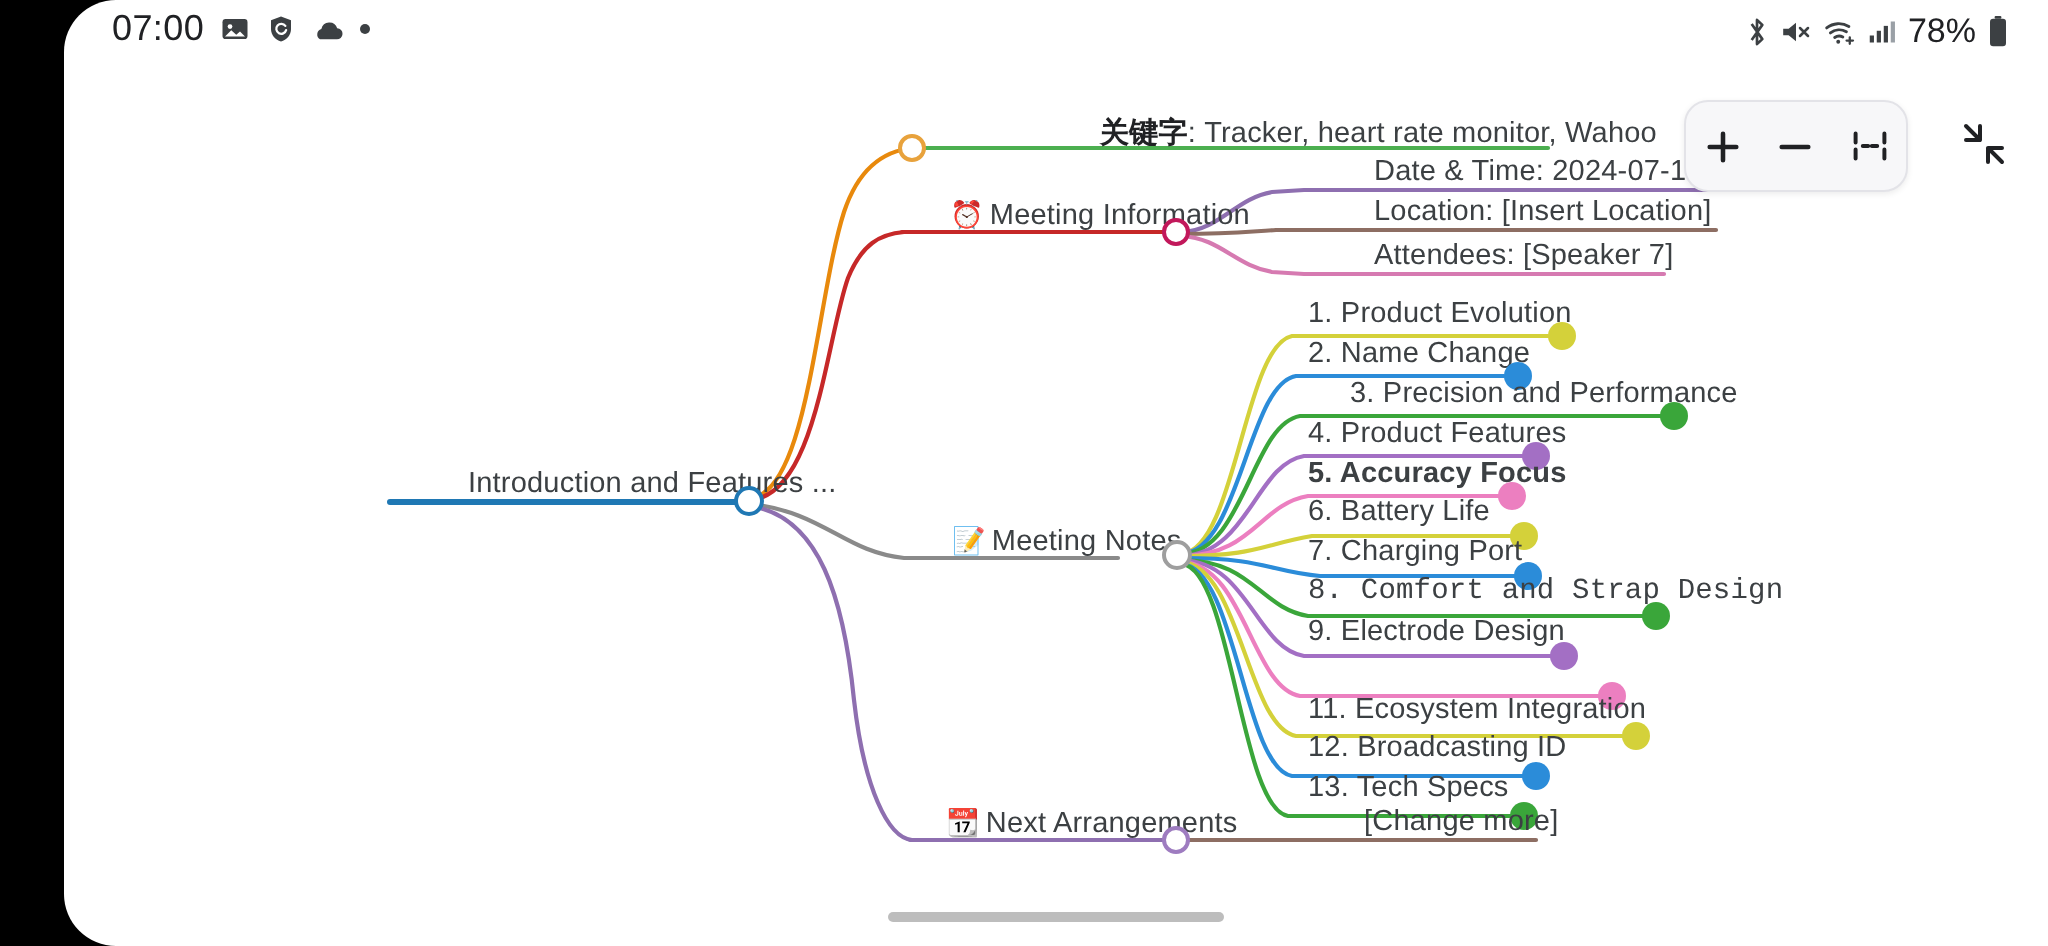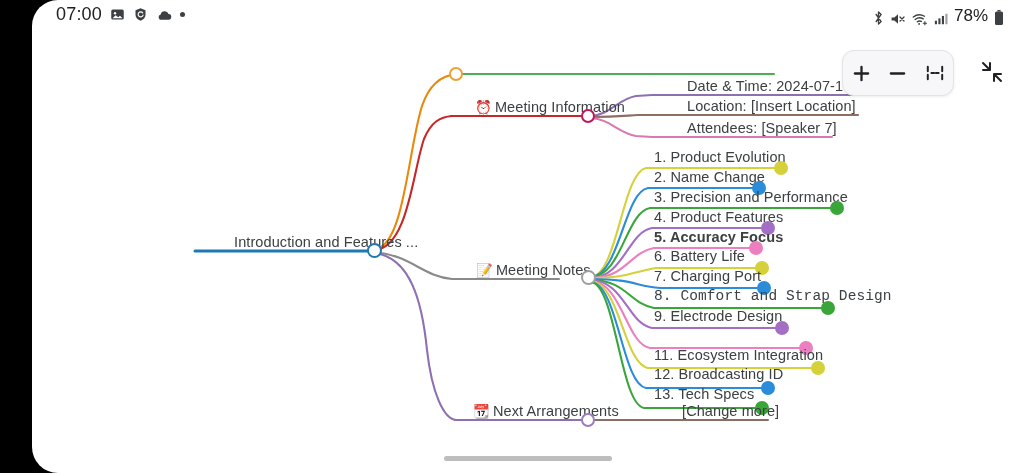--- a/index.html
+++ b/index.html
@@ -5,21 +5,21 @@
   html,body{margin:0;padding:0;background:#000;}
   body{width:1024px;height:473px;overflow:hidden;font-family:"Liberation Sans",sans-serif;}
   #root{position:relative;width:1024px;height:473px;background:#000;}
   .screen{position:absolute;left:32px;top:0;width:992px;height:473px;background:#fff;
           border-top-left-radius:26px;border-bottom-left-radius:26px;overflow:hidden;}
 
   
   .statusbar{position:absolute;left:0;top:0;width:992px;height:34px;}
   .sb-left{position:absolute;left:24px;top:4px;display:flex;align-items:center;gap:8px;}
   .sb-time{font-size:18px;color:#202124;letter-spacing:.2px;}
-  .sb-right{position:absolute;right:20px;top:6px;display:flex;align-items:flex-end;gap:6px;}
+  .sb-right{position:absolute;right:20px;top:6px;display:flex;align-items:center;gap:6px;}
   .sb-batt{font-size:17px;color:#202124;}
   .ico{display:inline-block;line-height:0;}
   .dot-sm{width:5px;height:5px;border-radius:50%;background:#3c4043;display:inline-block;}
 
   
   .zoomctl{position:absolute;left:810px;top:50px;width:110px;height:44px;background:#f7f7f9;
            border:1px solid #e3e3e8;border-radius:12px;display:flex;align-items:center;
            justify-content:space-around;box-shadow:0 1px 3px rgba(0,0,0,.08);}
   .zoomctl > div{cursor:pointer;display:flex;align-items:center;justify-content:center;
                  width:28px;height:28px;}
@@ -148,20 +148,23 @@
           <path d="M559 282 C586 284 590 384 614 388 L730 388" stroke="#2b8cd9"></path>
           <path d="M559 282 C584 285 588 404 612 408 L724 408" stroke="#3aa63a"></path>
 
           <path d="M559 420 L736 420" stroke="#8d6e63"></path>
         </g>
       </svg>
 
       <div class="node" style="left:202px; top:234px;">Introduction and Features ...</div>
       <div class="knob" style="left:335px; top:243px; width:15px; height:15px; border:2.2px solid #1f78b4;"></div>
 
+      <div class="node cjk" style="left:518px; top:57px;">
+        <b>关键字</b><span>: Tracker, heart rate monitor, Wahoo</span>
+      </div>
       <div class="knob" style="left:417px; top:67px; width:14px; height:14px; border:2.2px solid #e8a23c;"></div>
 
       <div class="node" style="left:443px; top:99px;">
         <span class="emo">⏰</span><span>Meeting Information</span>
       </div>
       <div class="knob" style="left:549px; top:109px; width:14px; height:14px; border:2.2px solid #c2185b;"></div>
 
       <div class="node" style="left:655px; top:78px;">Date &amp; Time: 2024-07-10 06:18:3</div>
       <div class="node" style="left:655px; top:98px;">Location: [Insert Location]</div>
       <div class="node" style="left:655px; top:120px;">Attendees: [Speaker 7]</div>
@@ -170,21 +173,21 @@
         <span class="emo">📝</span><span>Meeting Notes</span>
       </div>
       <div class="knob" style="left:549px; top:270px; width:15px; height:15px; border:2.2px solid #9e9e9e;"></div>
 
       <div class="node" style="left:622px; top:149px;">1. Product Evolution</div>
       <div class="bardot" style="left:742px; top:161px; width:14px; height:14px; background:#d4d13a;"></div>
 
       <div class="node" style="left:622px; top:169px;">2. Name Change</div>
       <div class="bardot" style="left:720px; top:181px; width:14px; height:14px; background:#2b8cd9;"></div>
 
-      <div class="node" style="left:622px; top:189px;">3. Precision and Performance</div>
+      <div class="node" style="left:643px; top:189px;">3. Precision and Performance</div>
       <div class="bardot" style="left:798px; top:201px; width:14px; height:14px; background:#3aa63a;"></div>
 
       <div class="node" style="left:622px; top:209px;">4. Product Features</div>
       <div class="bardot" style="left:729px; top:221px; width:14px; height:14px; background:#a36fc4;"></div>
 
       <div class="node" style="left:622px; top:229px;font-weight:bold;">5. Accuracy Focus</div>
       <div class="bardot" style="left:717px; top:241px; width:14px; height:14px; background:#ec7fc0;"></div>
 
       <div class="node" style="left:622px; top:248px;">6. Battery Life</div>
       <div class="bardot" style="left:723px; top:261px; width:14px; height:14px; background:#d4d13a;"></div>

